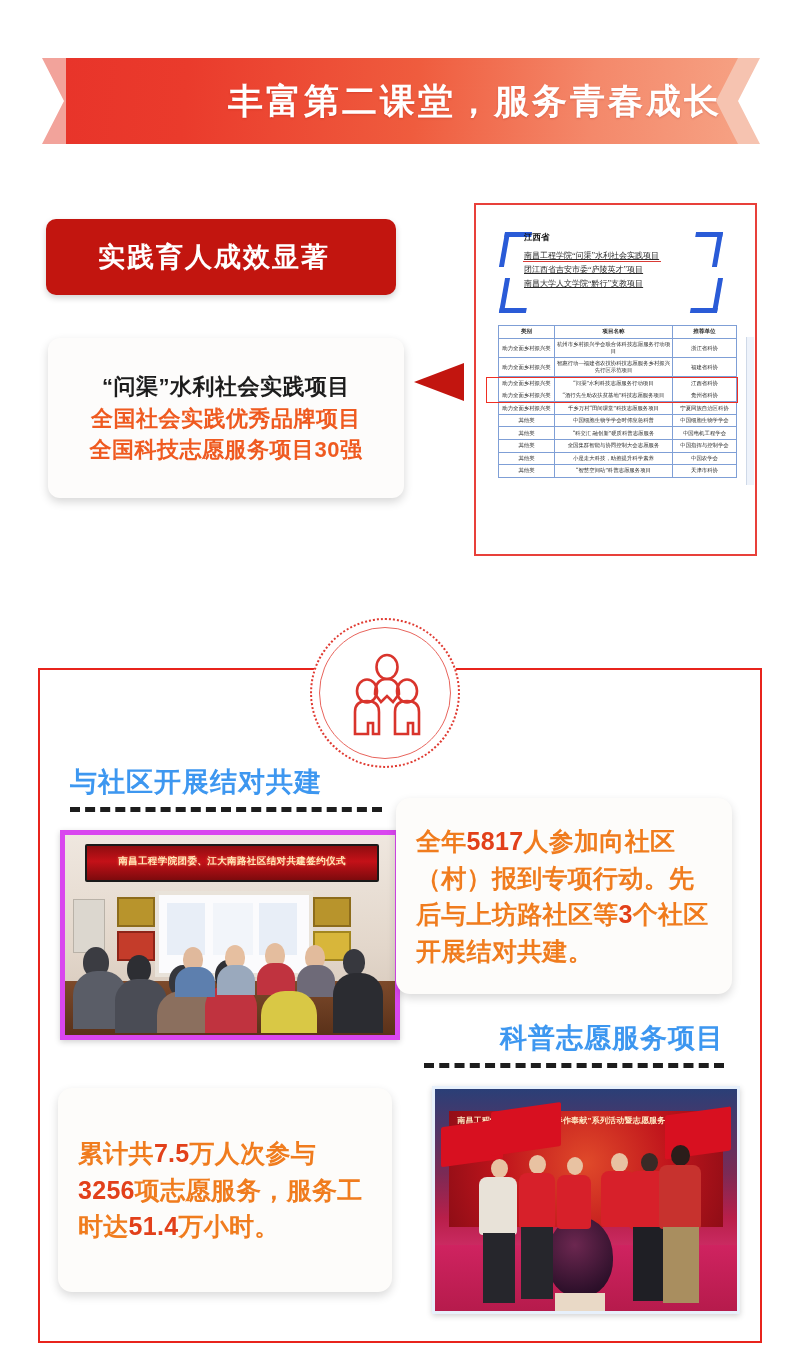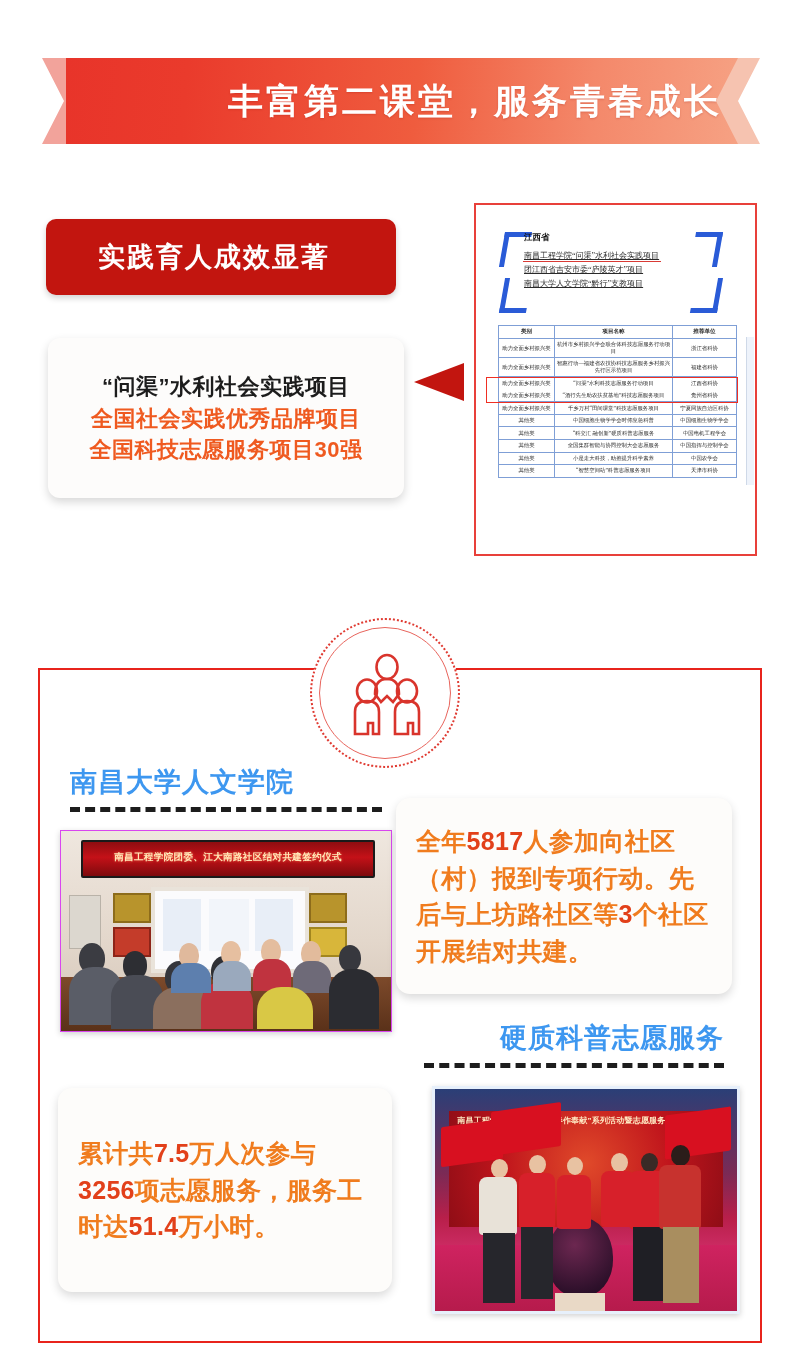--- a/index.html
+++ b/index.html
@@ -129,21 +129,21 @@
     height:0;border-top:5px dashed #1d1d1d;margin-top:7px;
   }
   .head-a{left:70px;top:764px;width:312px;}
   .head-a .dashline{width:312px;}
   .head-b{left:424px;top:1020px;width:300px;}
   .head-b .h{text-align:right;}
   .head-b .dashline{width:300px;}
 
   
   .photo{position:absolute;z-index:3;background:#e9e9ec;overflow:hidden;}
-  .photo-a{left:60px;top:830px;width:330px;height:200px;border:1px solid #d946ef;box-shadow:0 2px 6px rgba(0,0,0,.18);}
+  .photo-a{left:60px;top:830px;width:330px;height:200px;border:5px solid #d946ef;box-shadow:0 2px 6px rgba(0,0,0,.18);}
   .photo-b{left:432px;top:1086px;width:302px;height:222px;border:3px solid #e7f0fb;box-shadow:0 2px 6px rgba(0,0,0,.18);}
 
   
   .pa-wall{position:absolute;inset:0;background:linear-gradient(180deg,#efe7df 0%,#e3d7cb 55%,#d3c4b6 100%);}
   .pa-led{position:absolute;left:20px;top:9px;width:290px;height:34px;background:linear-gradient(180deg,#8f0d10,#c41118 45%,#7d0a0d);border:2px solid #1a1a1a;border-radius:2px;}
   .pa-led span{display:block;text-align:center;color:#ffe9b8;font-size:9.5px;font-weight:bold;line-height:30px;letter-spacing:.4px;white-space:nowrap;text-shadow:0 0 3px #ff6a4a;}
   .pa-board{position:absolute;left:90px;top:56px;width:150px;height:78px;background:#fbfbfd;border:4px solid #e9e3da;}
   .pa-board i{position:absolute;display:block;background:#c9d6e6;}
   .pa-plaque{position:absolute;width:34px;height:26px;background:#b8942c;border:2px solid #8d6c1b;}
   .pa-table{position:absolute;left:0;bottom:0;width:100%;height:54px;background:linear-gradient(180deg,#7d4a2b,#5a3119);}
@@ -293,21 +293,21 @@
     <ellipse cx="25" cy="41" rx="10" ry="11.5"></ellipse>
     <path d="M13 84 L13 62 C13 54 18 51 25 51 C32 51 37 54 37 62 L37 84 L31 84 L31 73 L26 73 L26 84 Z"></path>
     <ellipse cx="65" cy="41" rx="10" ry="11.5"></ellipse>
     <path d="M53 84 L53 62 C53 54 58 51 65 51 C72 51 77 54 77 62 L77 84 L71 84 L71 73 L66 73 L66 84 Z"></path>
   </svg>
 </div>
 
 <div class="frame"></div>
 
 <div class="sec-head head-a">
-  <div class="h">南昌大学人文学院</div>
+  <div class="h">与社区开展结对共建</div>
   <div class="dashline"></div>
 </div>
 
 <div class="photo photo-a">
   <div class="pa-wall"></div>
   <div class="pa-ac"></div>
   <div class="pa-plaque" style="left:52px;top:62px;"></div>
   <div class="pa-plaque" style="left:52px;top:96px;background:#c43c2a;border-color:#8d2418;"></div>
   <div class="pa-plaque" style="left:248px;top:62px;"></div>
   <div class="pa-plaque" style="left:248px;top:96px;background:#d8b63a;border-color:#a2861f;"></div>
@@ -339,21 +339,21 @@
   <div class="pa-p" style="left:278px;top:114px;width:22px;height:26px;background:#37383e;"></div>
   <div class="pa-p" style="left:268px;top:138px;width:50px;height:60px;background:#2b2c31;border-radius:22px 22px 0 0;"></div>
   <div class="pa-p" style="left:196px;top:156px;width:56px;height:42px;background:#d9c845;border-radius:24px 24px 0 0;"></div>
 </div>
 
 <div class="ocard card-stat1">
   <p><span>全年</span><span class="num">5817</span><span>人参加向社区（村）报到专项行动。先后与上坊路社区等</span><span class="num">3</span><span>个社区开展结对共建。</span></p>
 </div>
 
 <div class="sec-head head-b">
-  <div class="h">硬质科普志愿服务</div>
+  <div class="h">科普志愿服务项目</div>
   <div class="dashline"></div>
 </div>
 
 <div class="photo photo-b">
   <div class="pb-bg"></div>
   <div class="pb-banner">
     <span>南昌工程学院“红色信仰•青春作奉献”系列活动暨志愿服务行动启动仪式</span>
   </div>
   <div class="pb-floor"></div>
   <div class="pb-flag" style="left:6px;top:34px;width:62px;height:40px;"></div>

